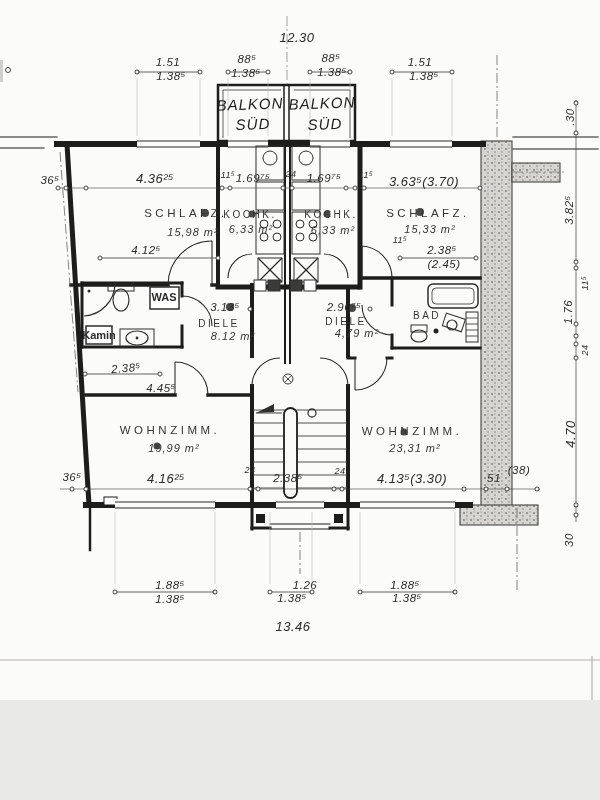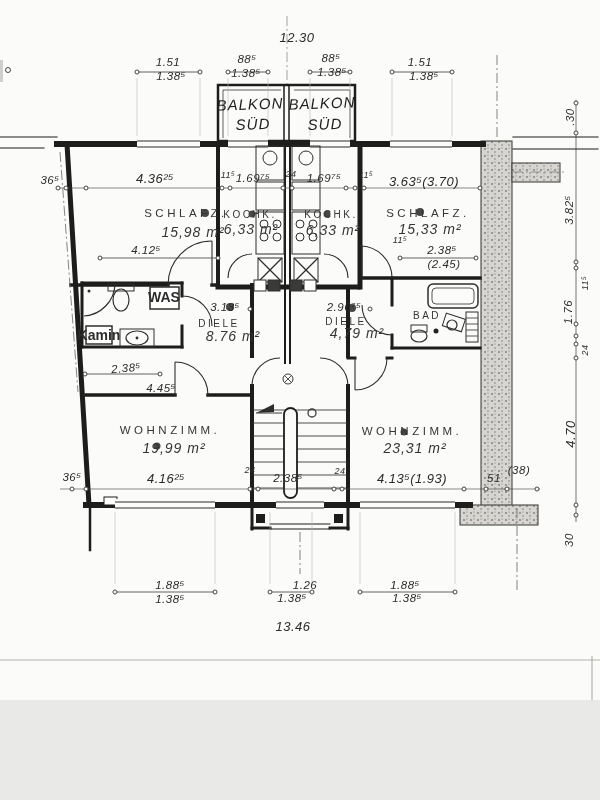--- a/index.html
+++ b/index.html
@@ -6,25 +6,25 @@
   .sheet{position:relative;width:600px;height:700px;background:#fbfbf9;overflow:hidden;
          font-family:Liberation Sans, sans-serif;color:#262624;}
   .sheet svg{position:absolute;left:0;top:0;}
   .lb{position:absolute;transform:translate(-50%,-50%);white-space:nowrap;z-index:3;
       font-size:11.5px;color:#2b2b29;}
   .dim{font-style:italic;letter-spacing:.5px;}
   .big{font-size:13px;}
   .sm{font-size:9px;}
   .room{letter-spacing:3.5px;font-size:11.5px;color:#353533;}
   .k{font-size:10px;letter-spacing:2.5px;}
-  .area{font-size:14px;letter-spacing:1px;font-style:italic;color:#353533;}
+  .area{font-size:11px;letter-spacing:1px;font-style:italic;color:#353533;}
   .rot{transform:translate(-50%,-50%) rotate(-90deg);}
   .hand{font-size:15px;font-style:italic;letter-spacing:1px;
         transform:translate(-50%,-50%) rotate(-2deg);color:#1e1e1c;}
-  .boxlb{font-size:14px;font-weight:bold;font-style:normal;letter-spacing:0;}
+  .boxlb{font-size:11px;font-weight:bold;font-style:normal;letter-spacing:0;}
   .title{position:absolute;left:35px;top:676px;font-size:26px;font-weight:bold;color:#141414;z-index:3;}
   .floor{position:absolute;left:35px;top:756px;font-size:14px;font-weight:bold;color:#141414;z-index:3;}
 </style>
 </head>
 <body>
 
 <div class="sheet">
 
 <svg width="600" height="800" viewBox="0 0 600 800">
   <defs>
@@ -367,21 +367,21 @@
 <div class="lb dim sm" style="left:400px;top:240px">11⁵</div>
 <div class="lb dim" style="left:442px;top:250px">2.38⁵</div>
 <div class="lb dim" style="left:444px;top:264px">(2.45)</div>
 <div class="lb dim rot" style="left:569px;top:210px">3.82⁵</div>
 
 <div class="lb boxlb" style="left:164px;top:297px">WAS</div>
 <div class="lb boxlb" style="left:99px;top:335px">Kamin</div>
 
 <div class="lb dim" style="left:225px;top:307px">3.13⁵</div>
 <div class="lb room k" style="left:219px;top:323px">DIELE</div>
-<div class="lb area" style="left:233px;top:336px">8.76 m²</div>
+<div class="lb area" style="left:233px;top:336px">8.12 m²</div>
 <div class="lb dim" style="left:344px;top:307px">2.96⁷⁵</div>
 <div class="lb room k" style="left:346px;top:321px">DIELE</div>
 <div class="lb area" style="left:357px;top:333px">4,79 m²</div>
 <div class="lb room k" style="left:427px;top:315px">BAD</div>
 
 <div class="lb dim rot sm" style="left:585px;top:283px">11⁵</div>
 <div class="lb dim rot" style="left:568px;top:312px">1.76</div>
 <div class="lb dim rot sm" style="left:585px;top:350px">24</div>
 
 <div class="lb dim" style="left:126px;top:368px;transform:translate(-50%,-50%) rotate(-5deg)">2.38⁵</div>
@@ -390,21 +390,21 @@
 <div class="lb room" style="left:170px;top:430px">WOHNZIMM.</div>
 <div class="lb area" style="left:174px;top:448px">19,99 m²</div>
 <div class="lb room" style="left:412px;top:431px">WOHNZIMM.</div>
 <div class="lb area" style="left:415px;top:448px">23,31 m²</div>
 
 <div class="lb dim" style="left:72px;top:477px">36⁵</div>
 <div class="lb dim big" style="left:166px;top:478px">4.16²⁵</div>
 <div class="lb dim sm" style="left:250px;top:470px">24</div>
 <div class="lb dim" style="left:288px;top:478px">2.38⁵</div>
 <div class="lb dim sm" style="left:340px;top:471px">24</div>
-<div class="lb dim big" style="left:412px;top:478px">4.13⁵(1.93)</div>
+<div class="lb dim big" style="left:412px;top:478px">4.13⁵(3.30)</div>
 <div class="lb dim" style="left:494px;top:478px">51</div>
 <div class="lb dim" style="left:519px;top:470px">(38)</div>
 <div class="lb dim rot big" style="left:570px;top:434px">4.70</div>
 <div class="lb dim rot" style="left:569px;top:540px">30</div>
 
 <div class="lb dim" style="left:170px;top:585px">1.88⁵</div>
 <div class="lb dim" style="left:170px;top:599px">1.38⁵</div>
 <div class="lb dim" style="left:305px;top:585px">1.26</div>
 <div class="lb dim" style="left:292px;top:598px">1.38⁵</div>
 <div class="lb dim" style="left:405px;top:585px">1.88⁵</div>

